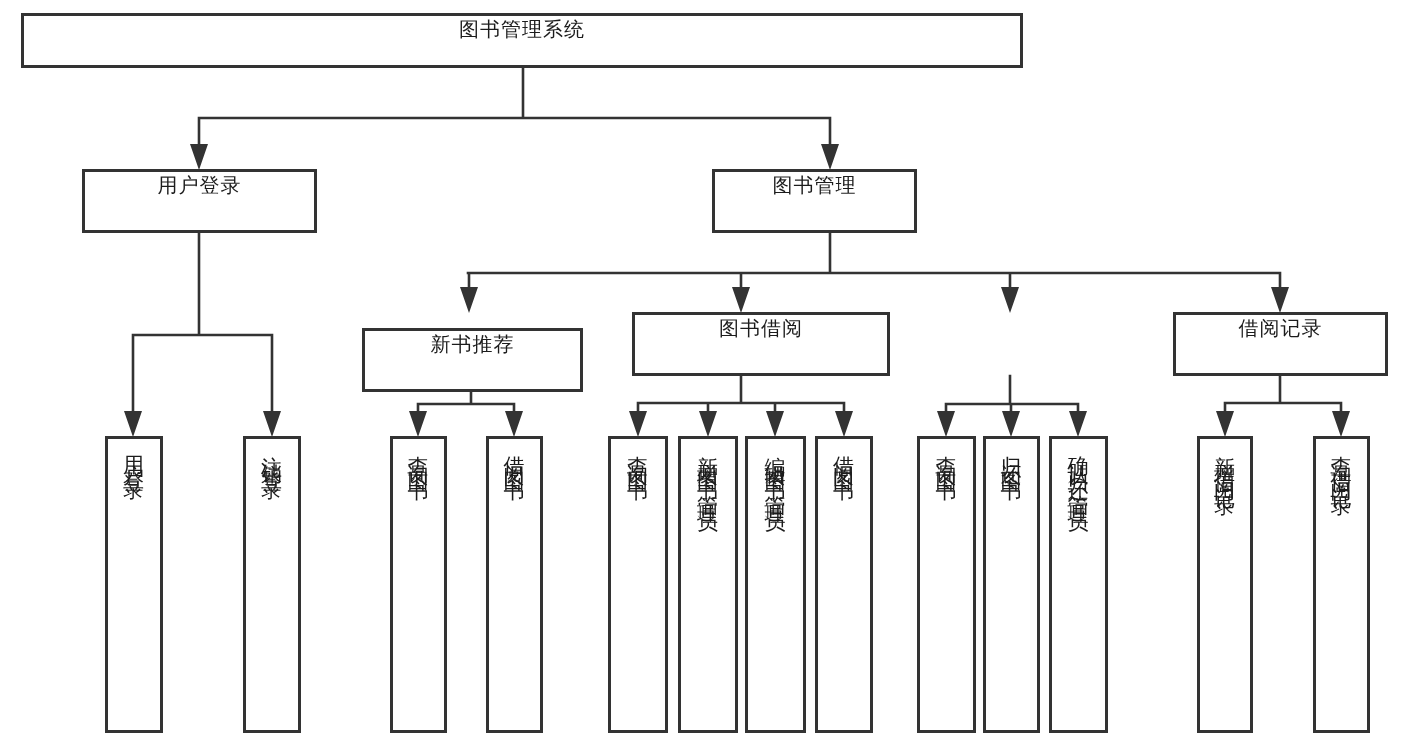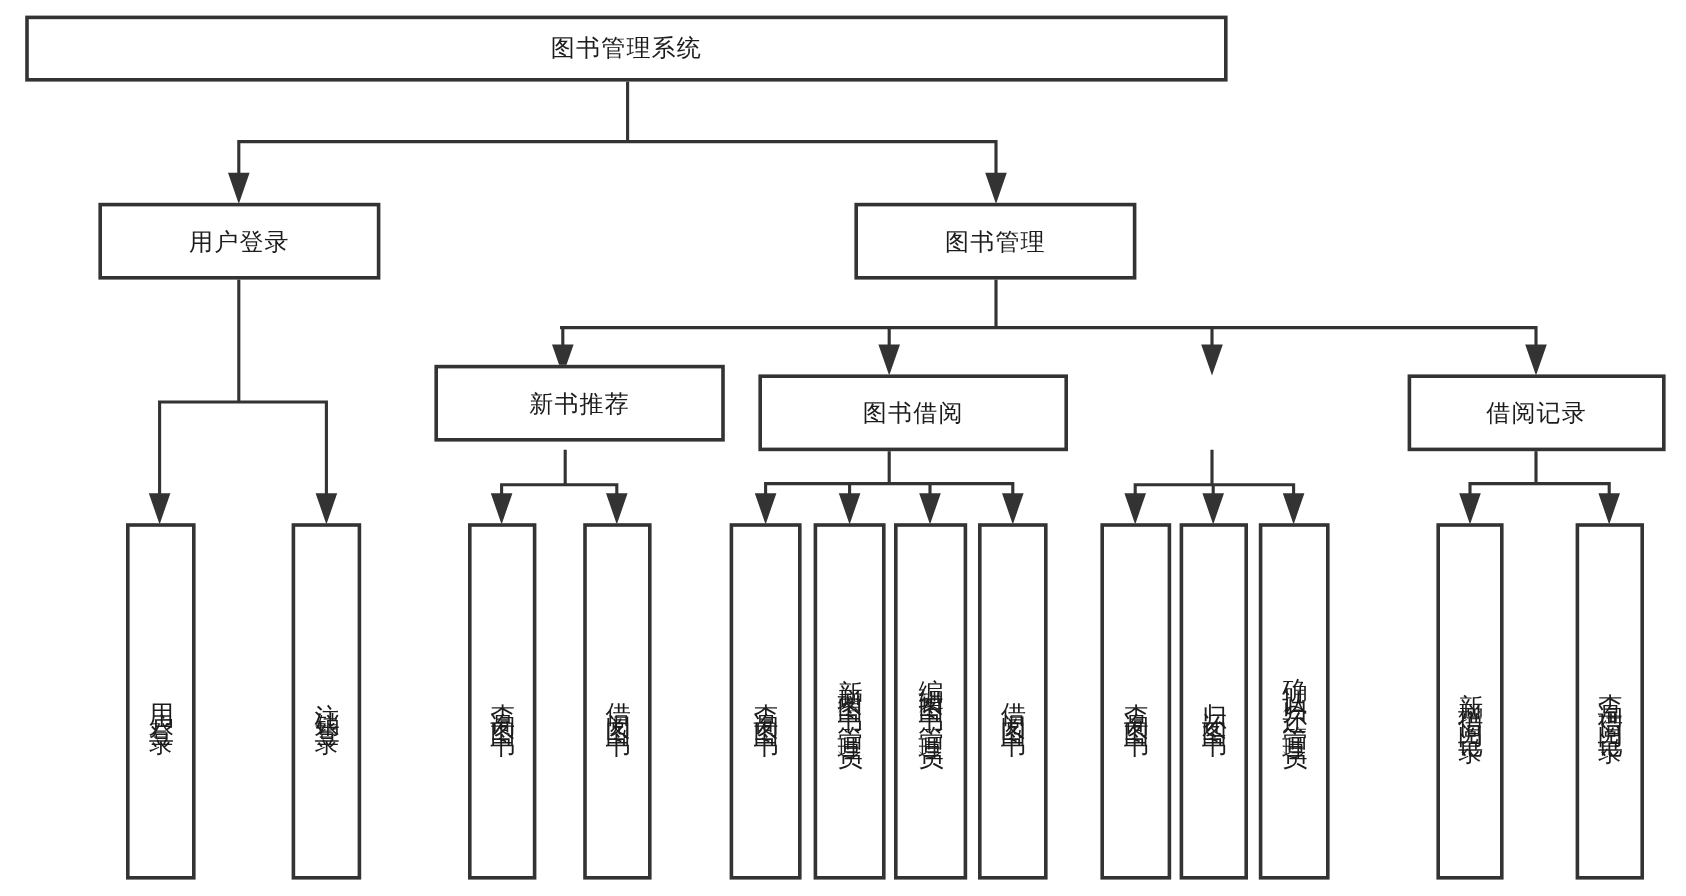--- a/index.html
+++ b/index.html
@@ -23,21 +23,20 @@
     fill: none;
     stroke-linecap: square;
   }
   .head { fill: #333333; stroke: none; }
   .node {
     position: absolute;
     box-sizing: border-box;
     border: 3px solid #333333;
     background: #ffffff;
     display: flex;
-    align-items: center;
     justify-content: center;
   }
   .lbl {
     font-size: 20px;
     color: #1c1c1c;
     letter-spacing: 1px;
     white-space: nowrap;
   }
   .vlbl {
     writing-mode: vertical-rl;
@@ -80,25 +79,25 @@
       M1216 411h18L1225 437Z M1332 411h18L1341 437Z"></path>
   </svg>
 
   <div class="node" style="left:21px;top:13px;width:1002px;height:55px">
     <span class="lbl">图书管理系统</span>
   </div>
 
   <div class="node" style="left:82px;top:169px;width:235px;height:64px">
     <span class="lbl">用户登录</span>
   </div>
-  <div class="node" style="left:712px;top:169px;width:235px;height:64px">
+  <div class="node" style="left:712px;top:169px;width:205px;height:64px">
     <span class="lbl">图书管理</span>
   </div>
 
-  <div class="node" style="left:362px;top:304px;width:242px;height:64px">
+  <div class="node" style="left:362px;top:328px;width:221px;height:64px">
     <span class="lbl">新书推荐</span>
   </div>
   <div class="node" style="left:632px;top:312px;width:258px;height:64px">
     <span class="lbl">图书借阅</span>
   </div>
   <div class="node" style="left:1173px;top:312px;width:215px;height:64px">
     <span class="lbl">借阅记录</span>
   </div>
 
   <div class="node" style="left:105px;top:436px;width:58px;height:297px">

